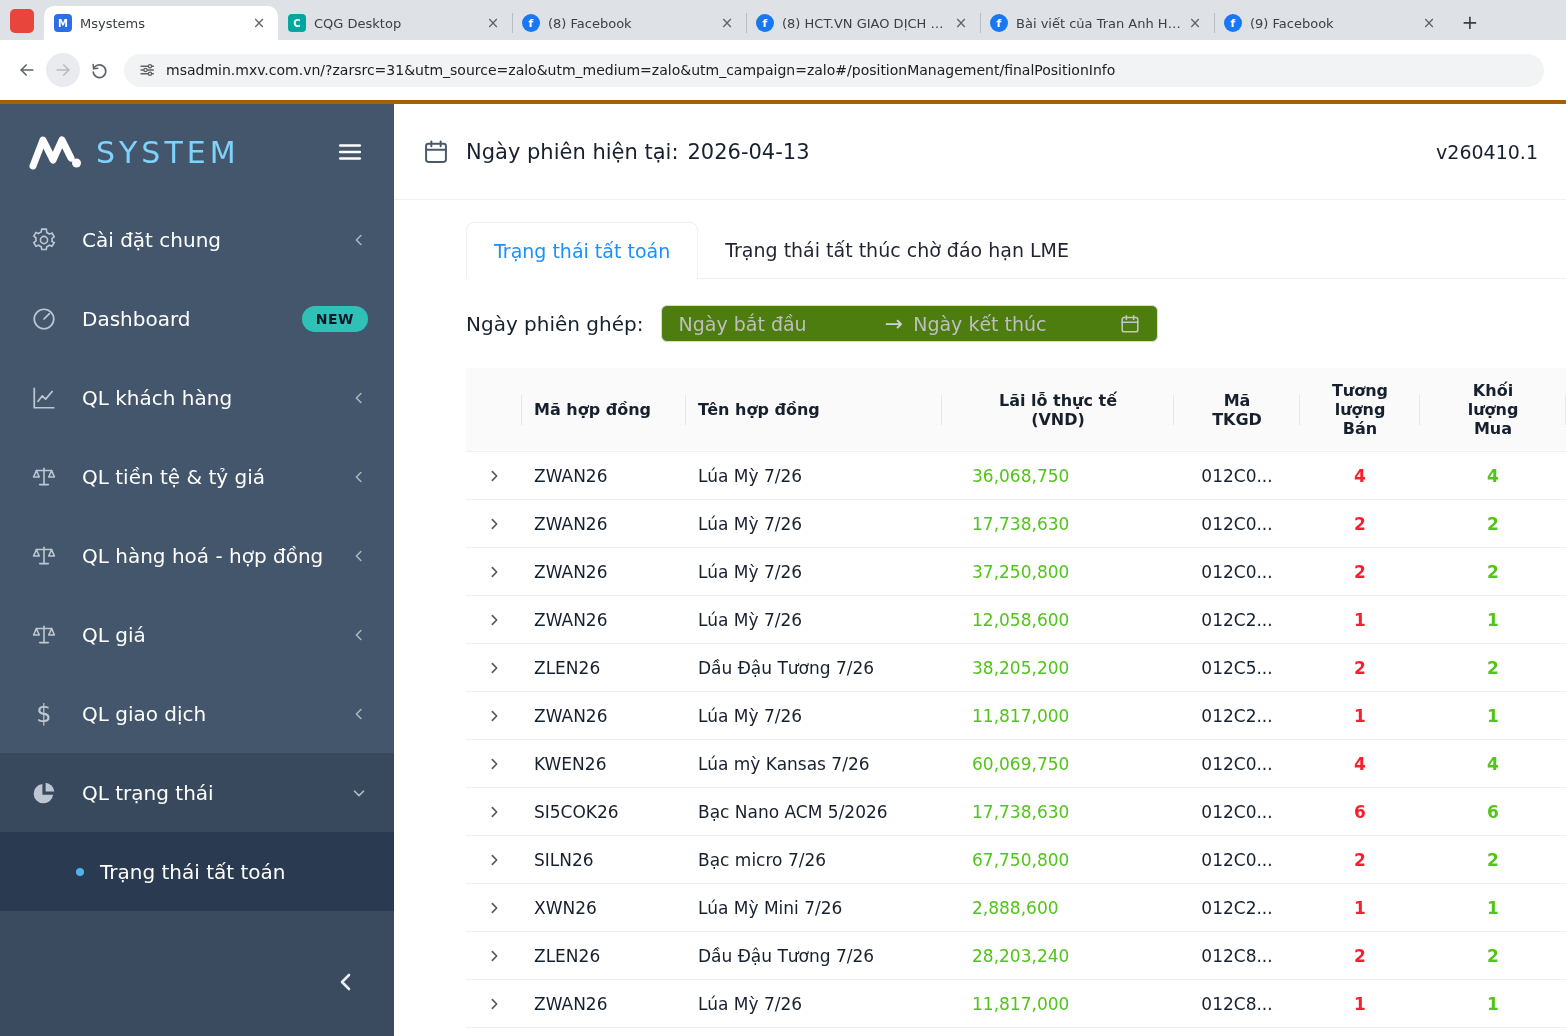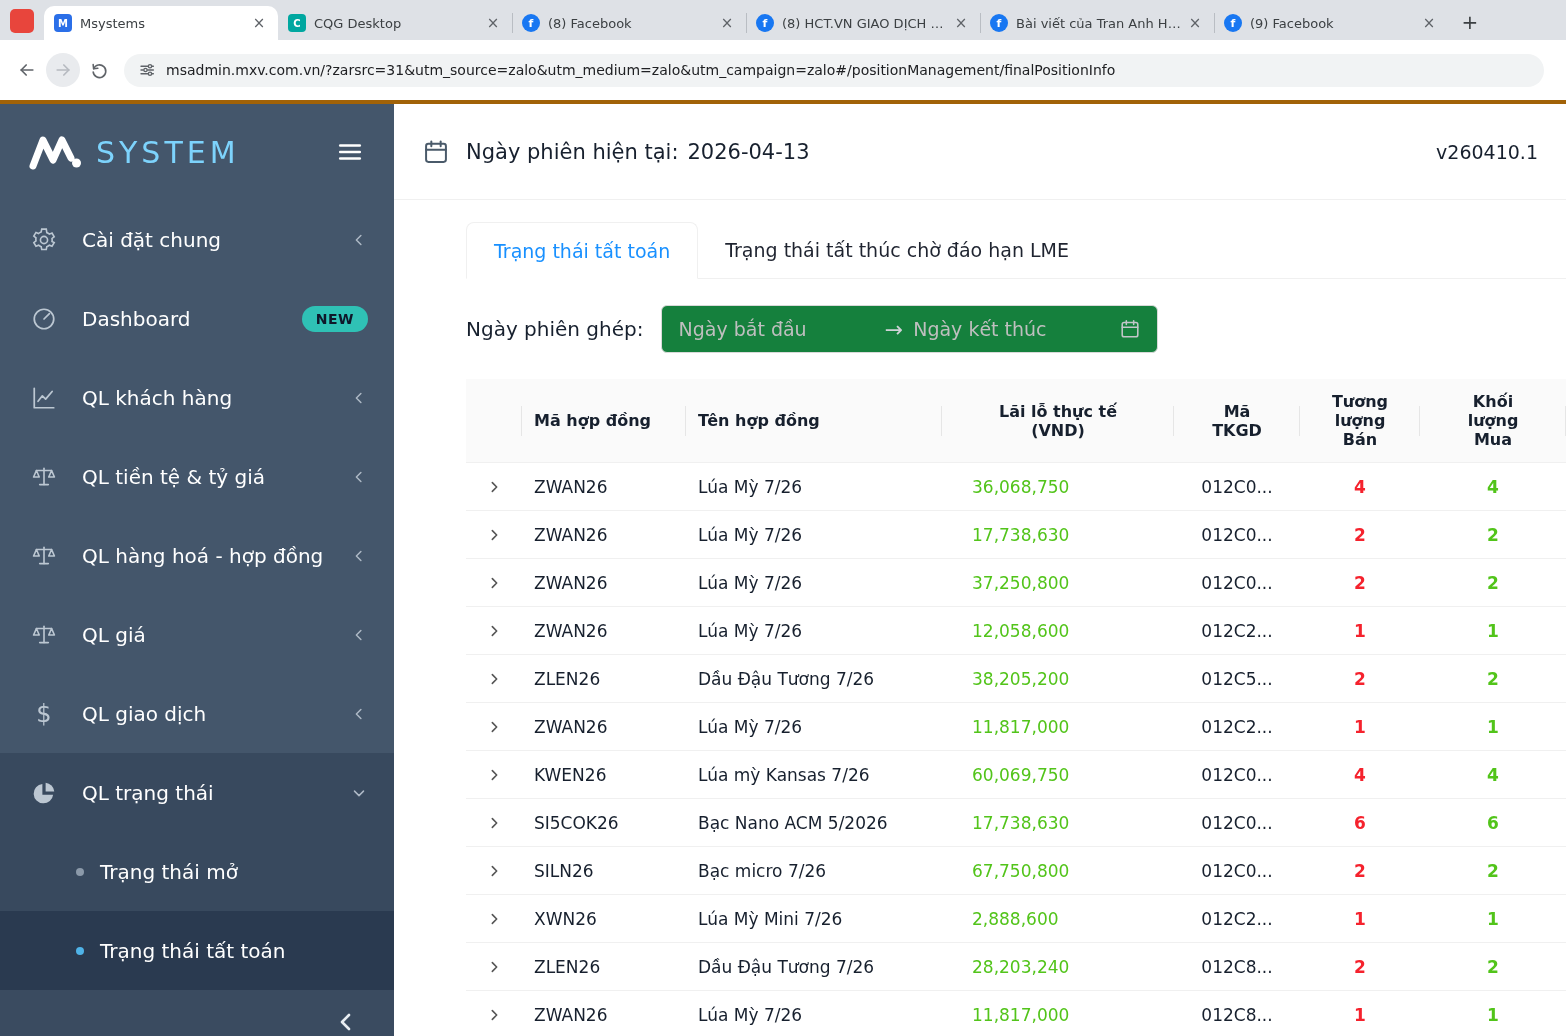--- a/index.html
+++ b/index.html
@@ -62,21 +62,21 @@
 
   
   .tabs-row { display:flex; align-items:stretch; height:57px; border-bottom:1px solid #f0f0f0; }
   .tab-item { display:flex; align-items:center; padding:0 27px; font-size:19px; color:#1f2430; cursor:pointer; }
   .tab-item.active { background:#fff; border:1px solid #f0f0f0; border-bottom:1px solid #fff; border-radius:8px 8px 0 0;
                      color:#1890ff; margin-bottom:-1px; }
 
   
   .filter-row { margin-top:26px; display:flex; align-items:center; gap:18px; }
   .filter-label { font-size:20px; }
-  .range-picker { width:497px; height:48px; border:1px solid #d9d9d9; border-radius:6px; display:flex; align-items:center; padding:0 16px; gap:10px; background:#15803d; }
+  .range-picker { width:497px; height:37px; border:1px solid #d9d9d9; border-radius:6px; display:flex; align-items:center; padding:0 16px; gap:10px; background:#4d7c0f; }
   .rp-input { flex:1; border:none; outline:none; background:transparent; font-size:19px; color:#17202e; min-width:0;
               font-family:"DejaVu Sans","Liberation Sans",sans-serif; }
   .rp-input::placeholder { color:#bfbfbf; }
   .rp-arrow { color:#cfd2d6; font-size:22px; flex:none; }
   .rp-cal { color:#c3c6ca; width:22px; height:22px; flex:none; }
 
   
   .table { margin-top:26px; width:1100px; }
   .thead { display:flex; background:#fafafa; border-bottom:1px solid #f0f0f0; }
   .th { display:flex; align-items:center; font-weight:700; font-size:16px; color:#17202e; padding:13px 12px; position:relative; min-height:72px; }
@@ -307,24 +307,20 @@
               <path d="M13.5 2.5v8h8a9 9 0 0 0-8-8z"></path>
             </svg>
         </span>
         <span class="nav-label">QL trạng thái</span>
         <span class="nav-chevron">
           <svg width="18" height="18" viewBox="0 0 24 24" fill="none" stroke="currentColor" stroke-width="2" stroke-linecap="round" stroke-linejoin="round">
               <polyline points="6 9.5 12 15.5 18 9.5"></polyline>
             </svg>
         </span>
       </div>
-      <div class="sub-item">
-        <span class="dot"></span>
-        <span>Trạng thái mở</span>
-      </div>
       <div class="sub-item active">
         <span class="dot"></span>
         <span>Trạng thái tất toán</span>
       </div>
     </div>
 
     <div class="side-collapse">
       <svg width="24" height="24" viewBox="0 0 24 24" fill="none" stroke="currentColor" stroke-width="2.6" stroke-linecap="round" stroke-linejoin="round">
           <polyline points="15 5 8 12 15 19"></polyline>
         </svg>

